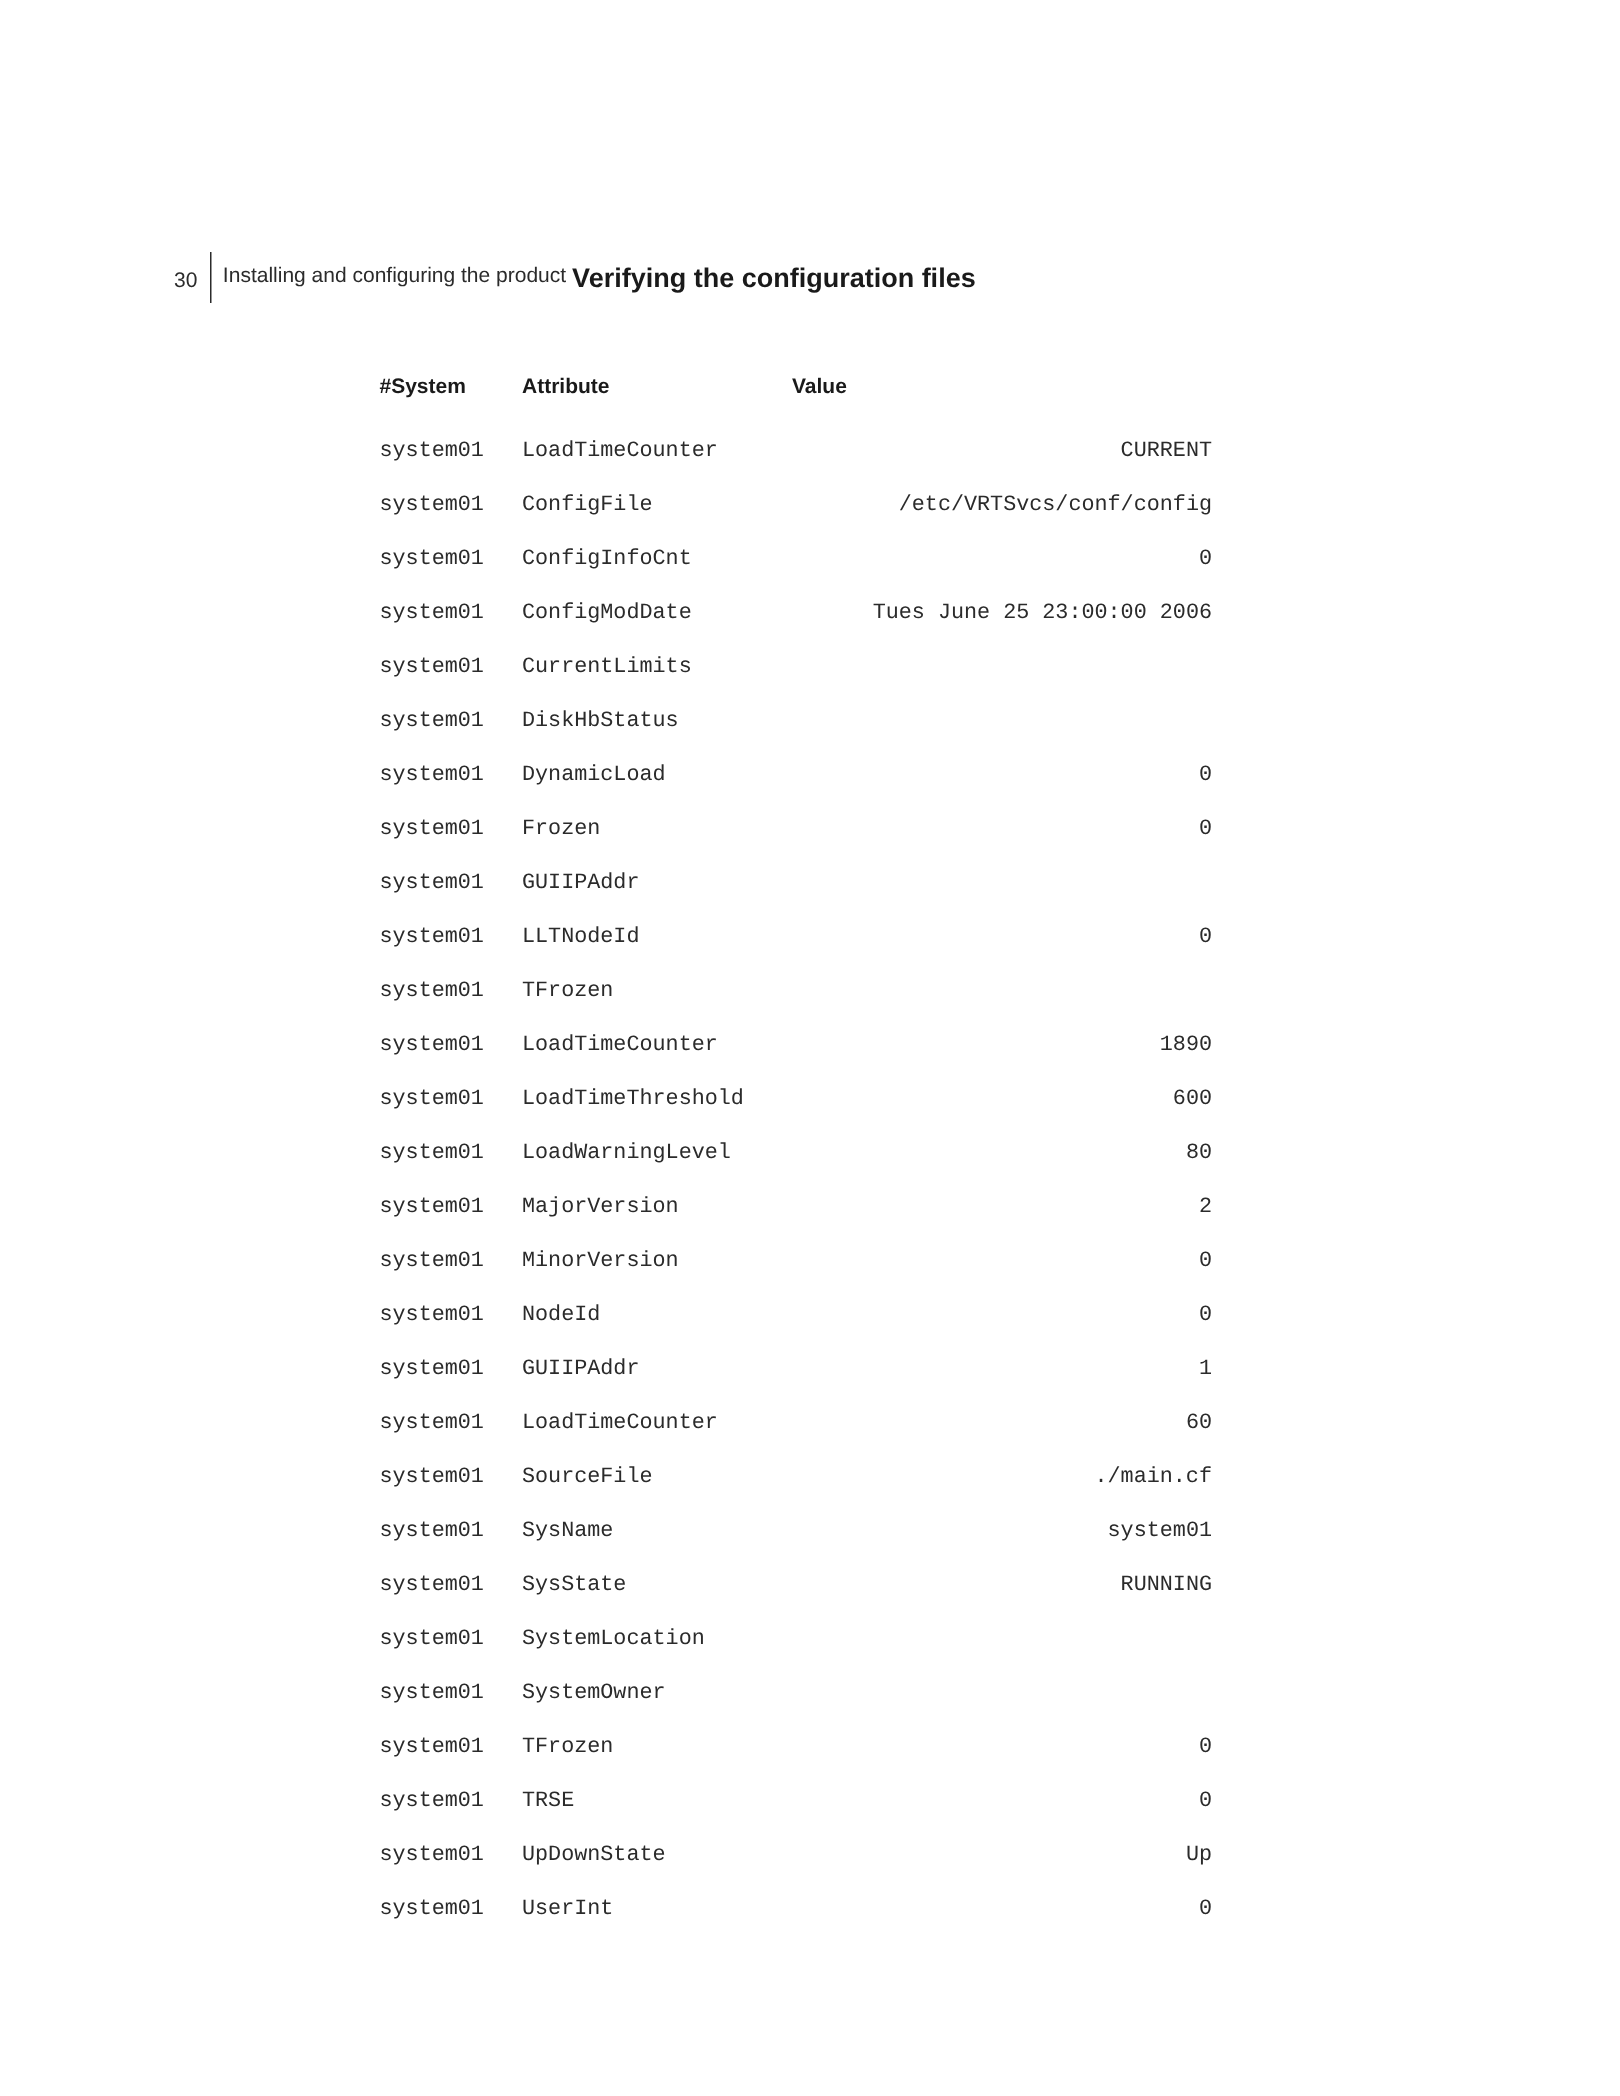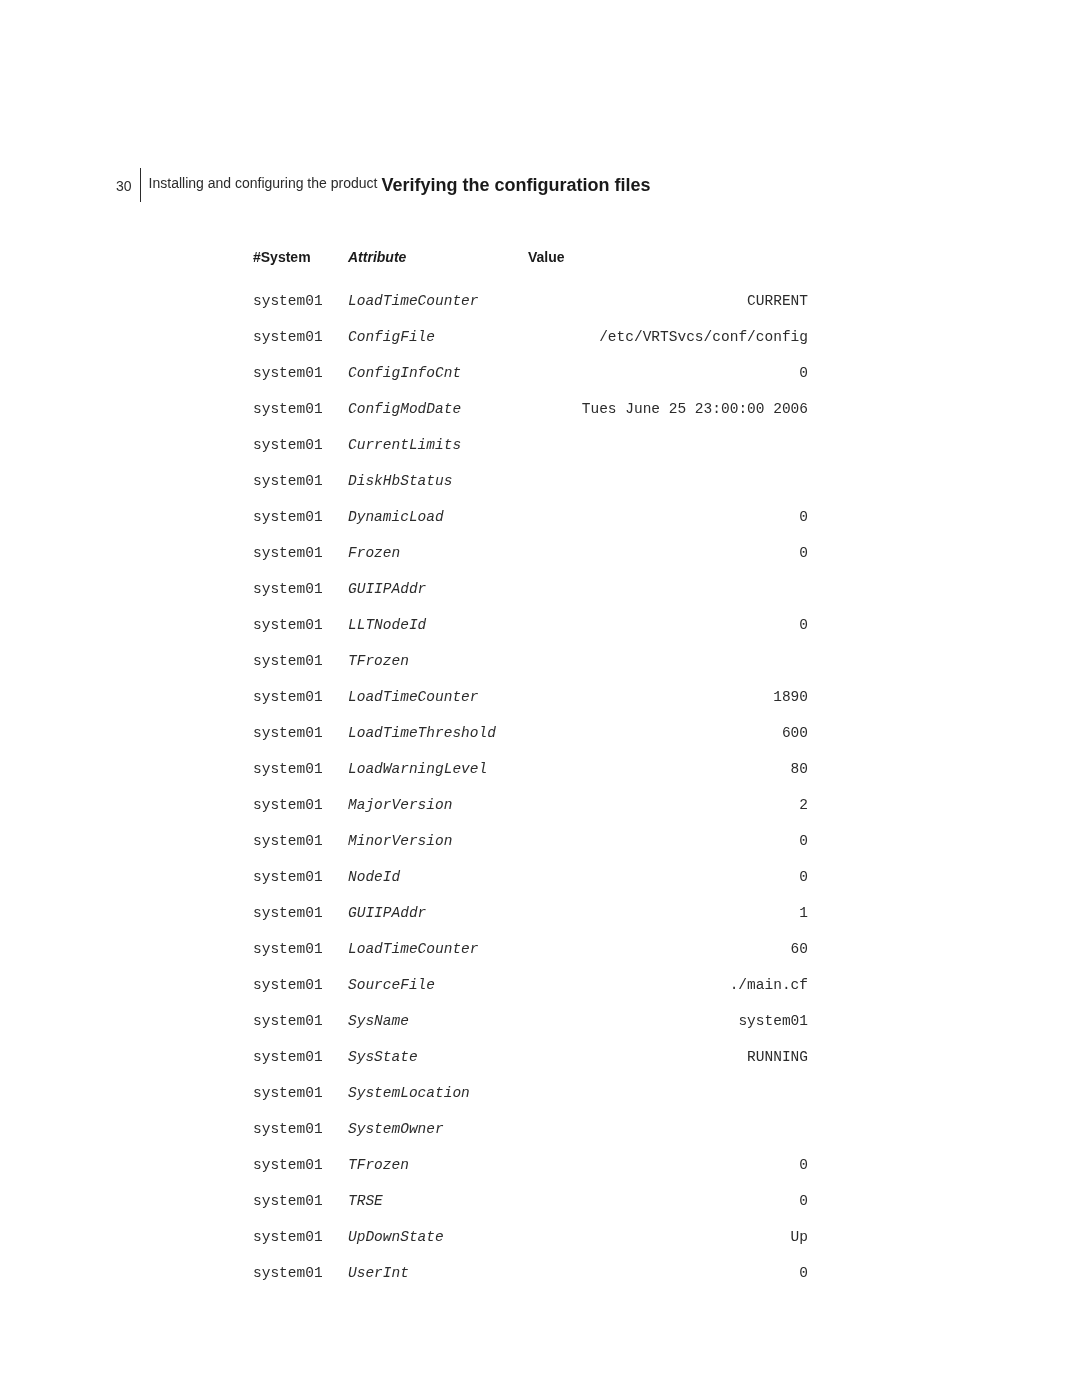--- a/index.html
+++ b/index.html
@@ -64,21 +64,21 @@
     }
     .data-table td {
       font-family: "Courier New", Courier, monospace;
       font-size: 14.5px;
       color: #2b2b2b;
       padding: 10px 0;
       vertical-align: top;
       white-space: nowrap;
     }
     .col-system { width: 95px; }
-    .col-attr { width: 180px; font-style: italic; }
+    .col-attr { width: 180px; }
     .col-value { width: 280px; text-align: right; }
   </style>
 </head>
 <body>
 
 <div class="page-header">
   <div class="page-number">30</div>
   <div class="header-divider"></div>
   <div class="header-text">
     <div class="header-line1">Installing and configuring the product</div>

